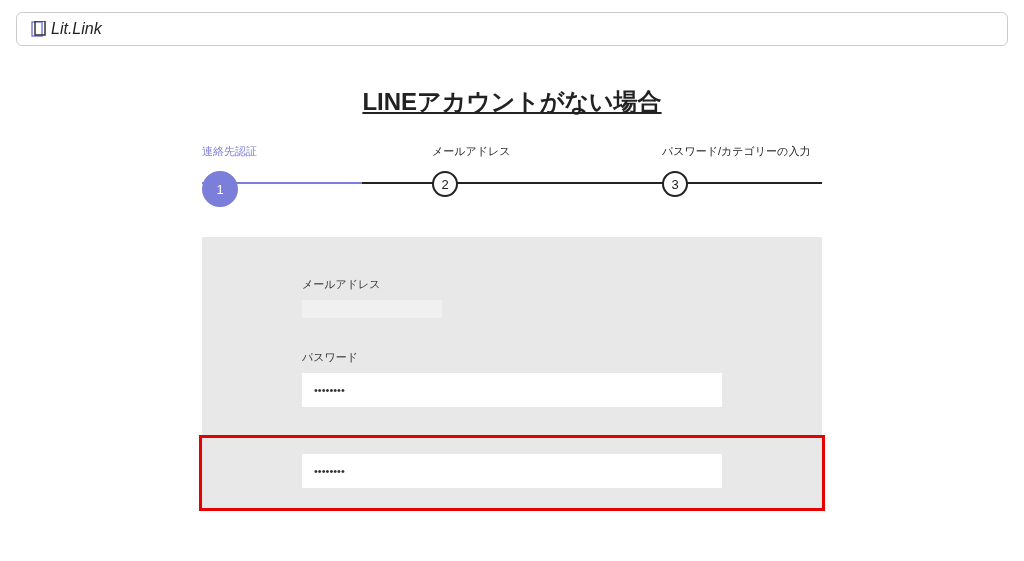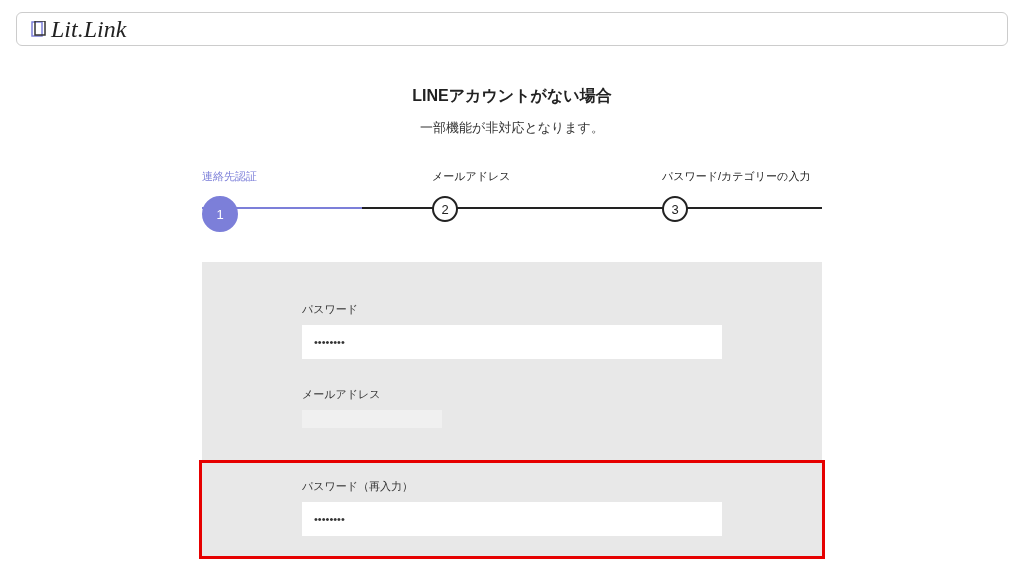--- a/index.html
+++ b/index.html
@@ -27,37 +27,38 @@
       display: flex;
       align-items: center;
       gap: 4px;
     }
     .logo-icon {
       width: 16px;
       height: 16px;
       display: inline-block;
     }
     .logo-text {
-      font-family: Liberation Serif, serif;
+      font-family: Liberation Sans, sans-serif;
+      font-size: 16px;
+      font-weight: 500;
+      color: #222;
+      font-style: italic;
+    }
+    .main {
+      display: flex;
+      flex-direction: column;
+      align-items: center;
+      padding-top: 28px;
+    }
+    .title {
       font-size: 24px;
-      font-weight: 500;
-      color: #222;
-      font-style: italic;
-    }
-    .main {
-      display: flex;
-      flex-direction: column;
-      align-items: center;
-      padding-top: 28px;
-    }
-    .title {
-      font-size: 16px;
       font-weight: 700;
       color: #222;
-      margin-bottom: 12px;
+      margin-bottom: 26px;
+      text-decoration: underline;
     }
     .subtitle {
       font-size: 13px;
       color: #333;
       margin-bottom: 32px;
     }
     .stepper {
       width: 620px;
       position: relative;
       display: flex;
@@ -170,21 +171,20 @@
         <rect x="1" y="1" width="10" height="14" fill="none" stroke="#7c7fd9" stroke-width="1.5"></rect>
         <rect x="4" y="0" width="10" height="14" fill="none" stroke="#333" stroke-width="1.5"></rect>
       </svg>
     </span>
     <span class="logo-text">Lit.Link</span>
   </div>
 </div>
 
 <div class="main">
   <h1 class="title">LINEアカウントがない場合</h1>
-  <p class="subtitle">一部機能が非対応となります。</p>
 
   <div class="stepper">
     <div class="stepper-line"></div>
     <div class="stepper-line-active"></div>
 
     <div class="step">
       <span class="step-label active">連絡先認証</span>
       <div class="step-circle active">1</div>
     </div>
 
@@ -193,32 +193,31 @@
       <div class="step-circle">2</div>
     </div>
 
     <div class="step">
       <span class="step-label">パスワード/カテゴリーの入力</span>
       <div class="step-circle">3</div>
     </div>
   </div>
 
   <div class="form-card">
-    <div class="form-group">
-      <label class="form-label">パスワード</label>
-      <input type="password" class="form-input" value="••••••••" style="">
-    </div>
-
     <div class="form-group">
       <label class="form-label">メールアドレス</label>
       <div>
         <span class="email-placeholder" style="width:140px;"></span>
       </div>
     </div>
 
+    <div class="form-group">
+      <label class="form-label">パスワード</label>
+      <input type="password" class="form-input" value="••••••••" style="">
+    </div>
+
     <div class="highlight-box">
       <div class="form-group">
-        <label class="form-label">パスワード（再入力）</label>
         <input type="password" class="form-input" value="••••••••" style="">
       </div>
     </div>
   </div>
 </div>
 
 </body></html>

